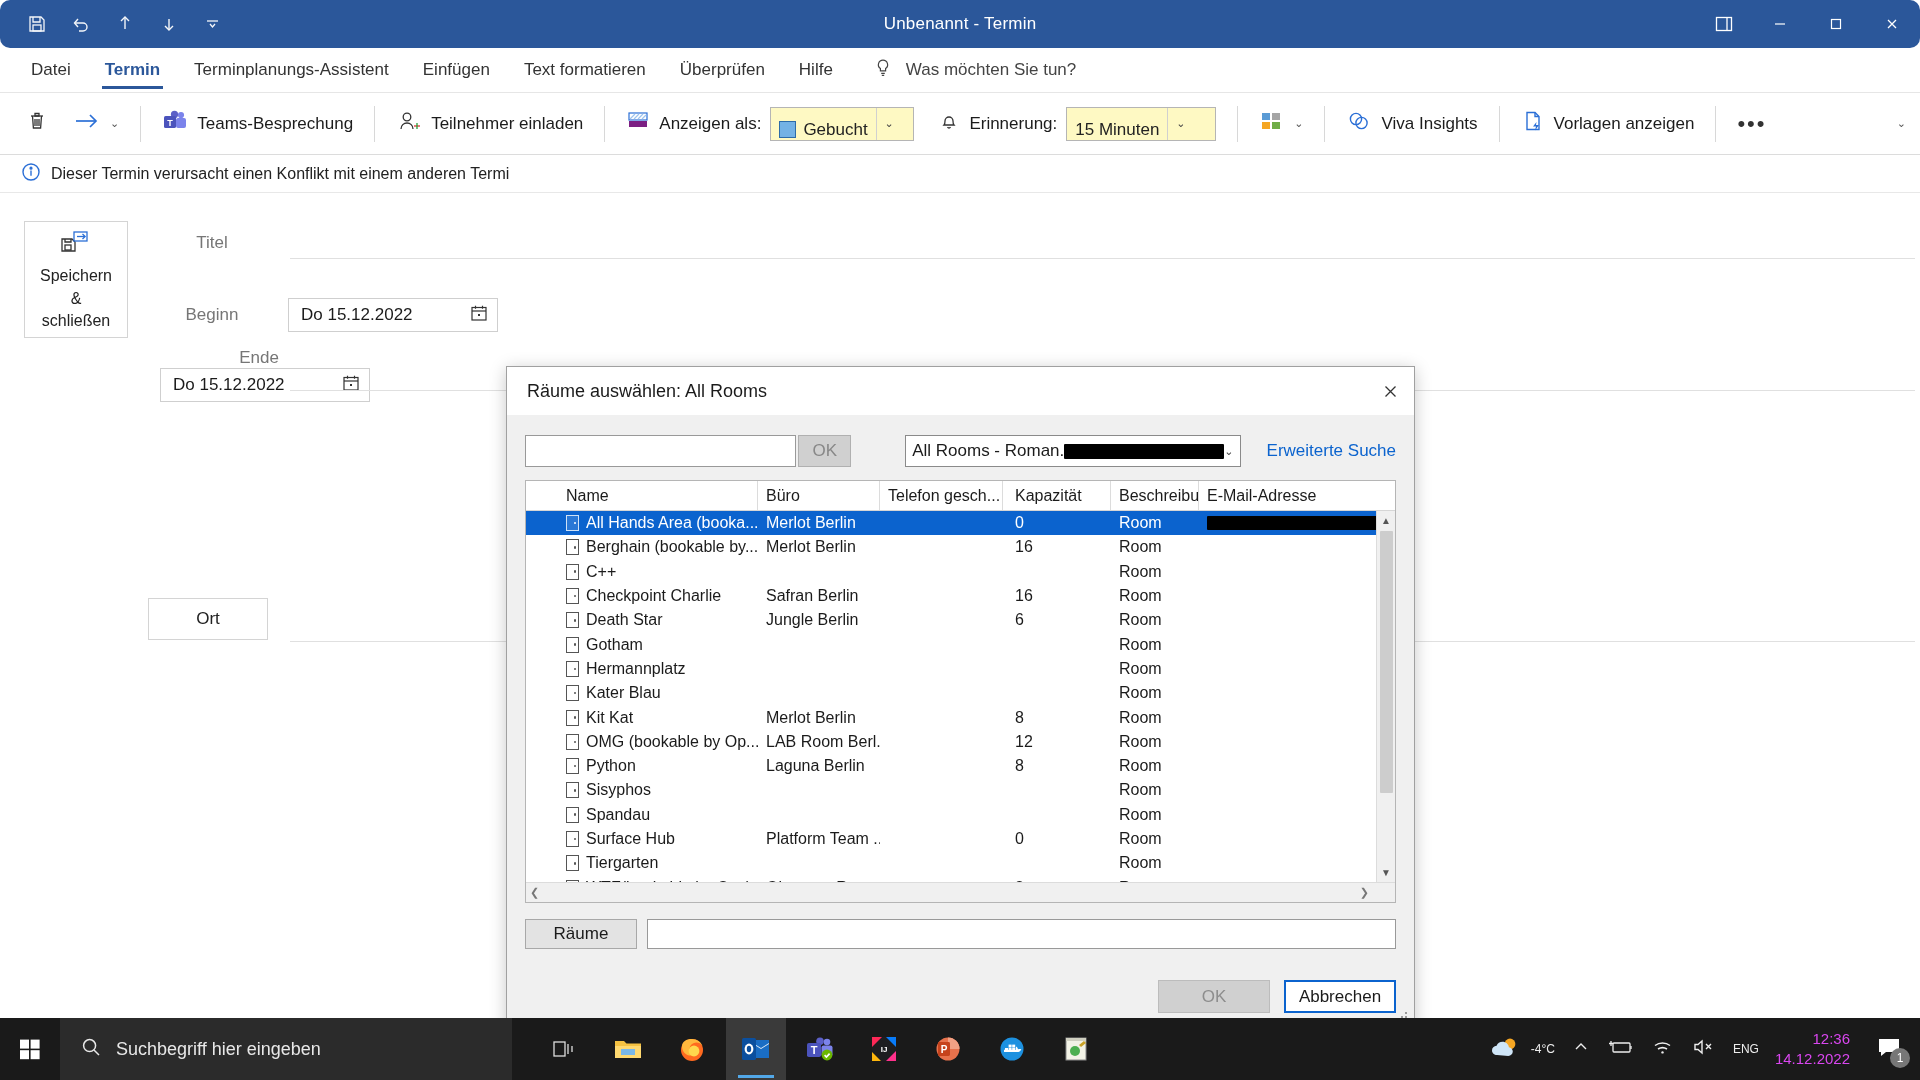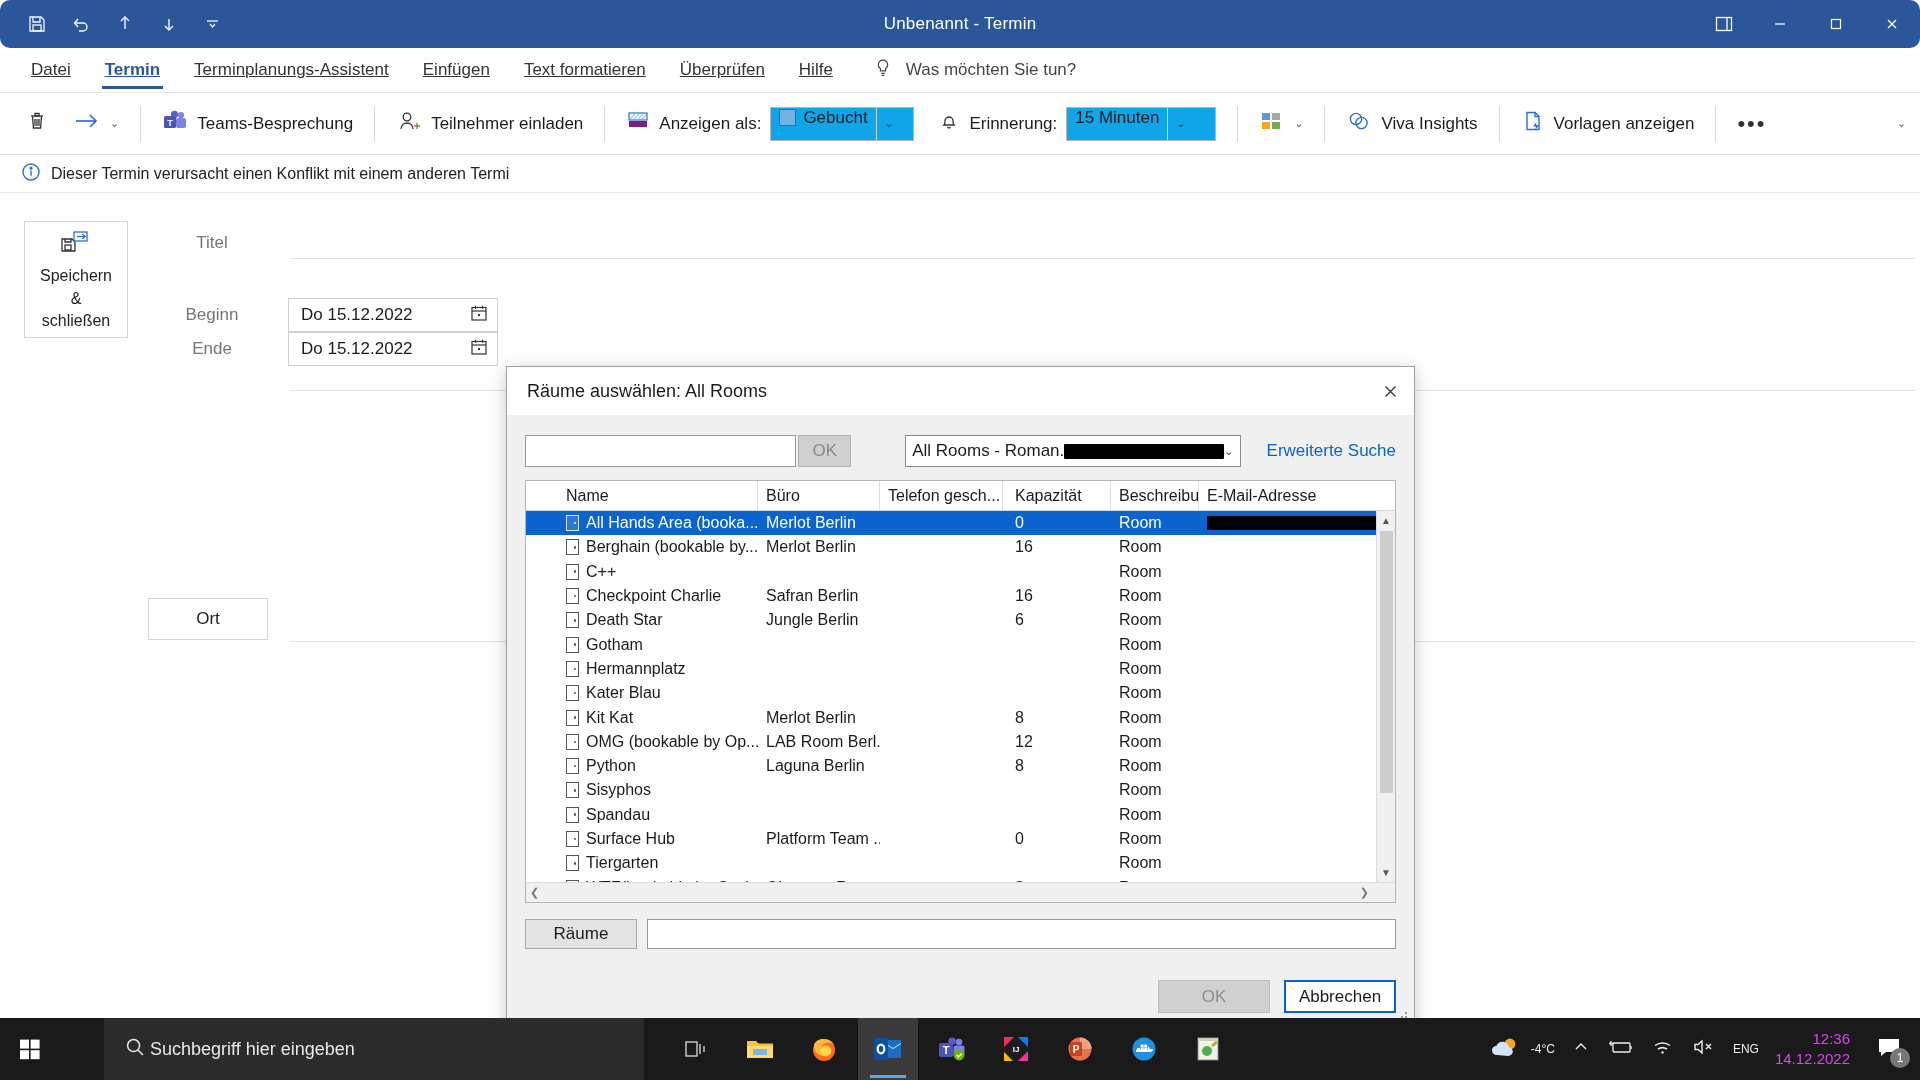--- a/index.html
+++ b/index.html
@@ -40,21 +40,20 @@
     height: 45px; background: #fff;
     display: flex; align-items: flex-end;
     border-bottom: 1px solid #e6e6e6;
     padding-left: 14px;
   }
   .rtab {
     padding: 0 17px; height: 44px;
     display: flex; align-items: center;
     font-size: 17px; color: #333; position: relative;
     white-space: nowrap;
-    text-decoration: underline;
   }
   .rtab.active { color: #2b579a; font-weight: bold; }
   .rtab.active::after {
     content: ""; position: absolute; left: 14px; right: 14px; bottom: 3px;
     height: 3px; background: #2b579a;
   }
   .tellme { display: flex; align-items: center; gap: 12px; padding: 0 10px 0 22px; height: 44px; }
   .tellme-text { font-size: 17px; color: #444; }
 
   
@@ -66,22 +65,22 @@
   }
   .rb-item {
     display: flex; align-items: center; gap: 9px;
     padding: 6px 11px; height: 46px; font-size: 17px; color: #222;
     white-space: nowrap;
   }
   .rb-sep { width: 1px; height: 36px; background: #d8d8d8; margin: 0 8px; }
   .rb-label { font-size: 17px; color: #1c1c1c; }
   .chev { font-size: 11px; color: #555; }
   .combo {
-    display: flex; align-items: flex-start;
-    border: 1px solid #b5b5b5; background: #0ea5e9;
+    display: flex; align-items: flex-end;
+    border: 1px solid #b5b5b5; background: #fef9c3;
     height: 34px; font-size: 17px;
   }
   .combo .cval { padding: 0 8px; display: flex; align-items: center; gap: 7px; }
   .combo .cbtn {
     width: 26px; height: 100%; border-left: 1px solid #d0d0d0;
     display: flex; align-items: center; justify-content: center; font-size: 11px; color: #444;
   }
   .swatch-blue { width: 17px; height: 17px; background: #73b2e5; border: 1px solid #2d6ca8; }
 
   
@@ -247,23 +246,23 @@
     font-size: 18px; color: #dfdfe4; pointer-events: none; user-select: none;
   }
 
   
   .taskbar {
     position: absolute; left: 0; bottom: 0; width: 1920px; height: 62px;
     background: #1a1a1a; display: flex; align-items: center;
   }
   .start-btn { width: 60px; height: 62px; display: flex; align-items: center; justify-content: center; }
   .tb-search {
-    width: 540px; height: 62px; background: #2b2b2b;
-    display: flex; align-items: center; gap: 4px; padding-left: 20px;
-    color: #e8e8e8; font-size: 18px; margin-left: 44px;
+    width: 452px; height: 62px; background: #2b2b2b;
+    display: flex; align-items: center; gap: 14px; padding-left: 20px;
+    color: #e8e8e8; font-size: 18px;
   }
   .tb-icons { display: flex; align-items: center; gap: 4px; margin-left: 22px; height: 62px; }
   .tb-app {
     width: 60px; height: 62px; display: flex; align-items: center; justify-content: center;
     position: relative;
   }
   .tb-app.active { background: #3a3a3a; }
   .tb-app .underline {
     position: absolute; bottom: 2px; left: 12px; right: 12px; height: 3px; background: #52a8e8;
   }
@@ -520,21 +519,21 @@
         <svg width="20" height="20" viewBox="0 0 20 20" fill="none" stroke="#333" stroke-width="1.2">
           <rect x="3" y="4.5" width="14" height="12.5"></rect>
             <path d="M3 8h14"></path>
           <path d="M6.5 2.8v3M13.5 2.8v3"></path>
             <rect x="9" y="11" width="2" height="2" fill="#333" stroke="none"></rect>
         </svg>
       </span>
     </div>
   </div>
 
-  <div class="fld-row" style="left:148px; top:139px;">
+  <div class="fld-row" style="left:148px; top:155px;flex-direction:column;">
     <div class="fld-label">Ende</div>
     <div class="datebox" style="margin-left:12px">
       <span>Do 15.12.2022</span>
       <span>
         <svg width="20" height="20" viewBox="0 0 20 20" fill="none" stroke="#333" stroke-width="1.2">
           <rect x="3" y="4.5" width="14" height="12.5"></rect>
             <path d="M3 8h14"></path>
           <path d="M6.5 2.8v3M13.5 2.8v3"></path>
             <rect x="9" y="11" width="2" height="2" fill="#333" stroke="none"></rect>
         </svg>

